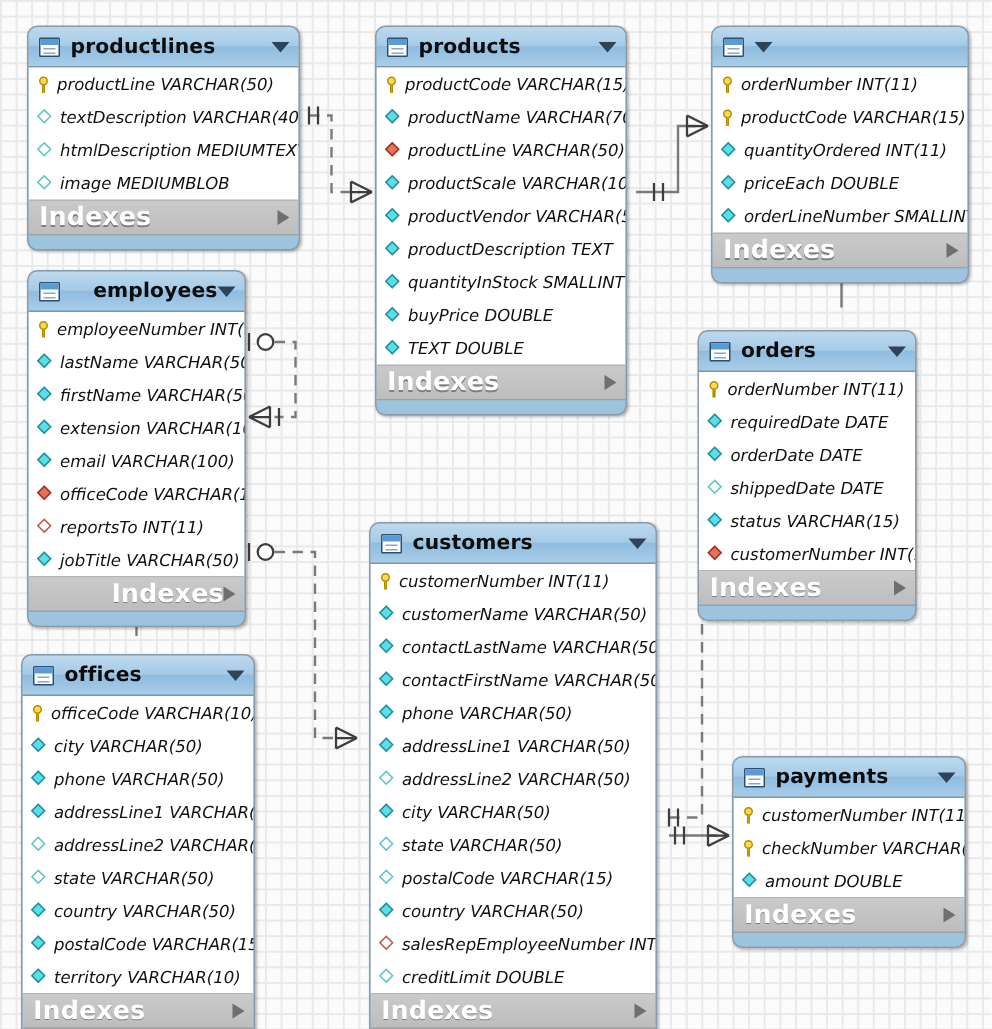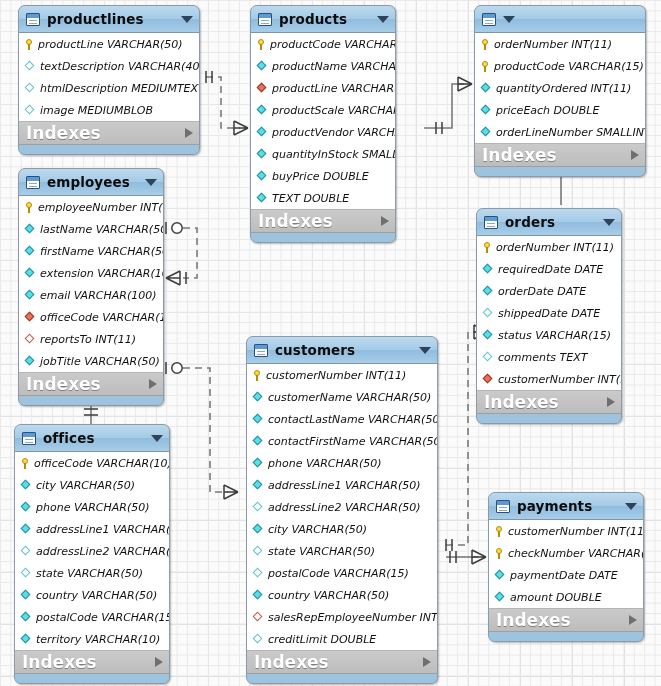--- a/index.html
+++ b/index.html
@@ -25,20 +25,21 @@
 
   
   .tbl{
     position:absolute;
     box-sizing:border-box;
     border:1px solid #8a9aa8;
     border-radius:7px;
     background:#9dc3de;
     box-shadow:1px 1px 2px rgba(0,0,0,.28);
     overflow:hidden;
+    margin-top:12px;
   }
   .tbl .hdr{
     height:27px;
     box-sizing:border-box;
     display:flex;align-items:center;
     padding:0 6px 0 7px;
     background:linear-gradient(to bottom,#bcd9ee 0%,#a6cbe6 48%,#8fbcdf 50%,#a8cde8 100%);
     border-bottom:1px solid #7e96aa;
   }
   .tbl .hdr .tico{
@@ -209,21 +210,21 @@
           </span>
           <span class="cname">image MEDIUMBLOB</span>
         </div>
       </div>
       <div class="idx">
         <span class="ilab">Indexes</span>
         <span class="iarrow"></span>
       </div>
       <div class="foot"></div>
     </div>
-    <div class="tbl" style="left: 250px; top: 5px; width: 146px;">
+    <div class="tbl" style="left: 250px; top: 5px; width: 168px;">
       <div class="hdr">
         <span class="tico"></span>
         <span class="tname">products</span>
         <span class="caret"></span>
       </div>
       <div class="cols">
         <div class="col">
           <span class="key"></span>
           <span class="cname">productCode VARCHAR(15)</span>
         </div>
@@ -248,20 +249,26 @@
         <div class="col">
           <span class="dia d-nn">
             <i></i>
           </span>
           <span class="cname">productVendor VARCHAR(50)</span>
         </div>
         <div class="col">
           <span class="dia d-nn">
             <i></i>
           </span>
+          <span class="cname">productDescription TEXT</span>
+        </div>
+        <div class="col">
+          <span class="dia d-nn">
+            <i></i>
+          </span>
           <span class="cname">quantityInStock SMALLINT(6)</span>
         </div>
         <div class="col">
           <span class="dia d-nn">
             <i></i>
           </span>
           <span class="cname">buyPrice DOUBLE</span>
         </div>
         <div class="col">
           <span class="dia d-nn">
@@ -308,21 +315,21 @@
           </span>
           <span class="cname">orderLineNumber SMALLINT(6)</span>
         </div>
       </div>
       <div class="idx">
         <span class="ilab">Indexes</span>
         <span class="iarrow"></span>
       </div>
       <div class="foot"></div>
     </div>
-    <div class="tbl" style="left: 18px; top: 168px; width: 146px;">
+    <div class="tbl" style="left: 18px; top: 168px; width: 146px; text-align: right;">
       <div class="hdr">
         <span class="tico"></span>
         <span class="tname">employees</span>
         <span class="caret"></span>
       </div>
       <div class="cols">
         <div class="col">
           <span class="key"></span>
           <span class="cname">employeeNumber INT(11)</span>
         </div>
@@ -368,21 +375,21 @@
           </span>
           <span class="cname">jobTitle VARCHAR(50)</span>
         </div>
       </div>
       <div class="idx">
         <span class="ilab">Indexes</span>
         <span class="iarrow"></span>
       </div>
       <div class="foot"></div>
     </div>
-    <div class="tbl" style="left: 476px; top: 208px; width: 146px;">
+    <div class="tbl" style="left: 465px; top: 208px; width: 146px;">
       <div class="hdr">
         <span class="tico"></span>
         <span class="tname">orders</span>
         <span class="caret"></span>
       </div>
       <div class="cols">
         <div class="col">
           <span class="key"></span>
           <span class="cname">orderNumber INT(11)</span>
         </div>
@@ -404,26 +411,20 @@
           </span>
           <span class="cname">shippedDate DATE</span>
         </div>
         <div class="col">
           <span class="dia d-nn">
             <i></i>
           </span>
           <span class="cname">status VARCHAR(15)</span>
         </div>
         <div class="col">
-          <span class="dia d-null">
-            <i></i>
-          </span>
-          <span class="cname">comments TEXT</span>
-        </div>
-        <div class="col">
           <span class="dia d-fk">
             <i></i>
           </span>
           <span class="cname">customerNumber INT(11)</span>
         </div>
       </div>
       <div class="idx">
         <span class="ilab">Indexes</span>
         <span class="iarrow"></span>
       </div>
@@ -597,26 +598,20 @@
           <span class="cname">customerNumber INT(11)</span>
         </div>
         <div class="col">
           <span class="key"></span>
           <span class="cname">checkNumber VARCHAR(50)</span>
         </div>
         <div class="col">
           <span class="dia d-nn">
             <i></i>
           </span>
-          <span class="cname">paymentDate DATE</span>
-        </div>
-        <div class="col">
-          <span class="dia d-nn">
-            <i></i>
-          </span>
           <span class="cname">amount DOUBLE</span>
         </div>
       </div>
       <div class="idx">
         <span class="ilab">Indexes</span>
         <span class="iarrow"></span>
       </div>
       <div class="foot"></div>
     </div>
   </div>

